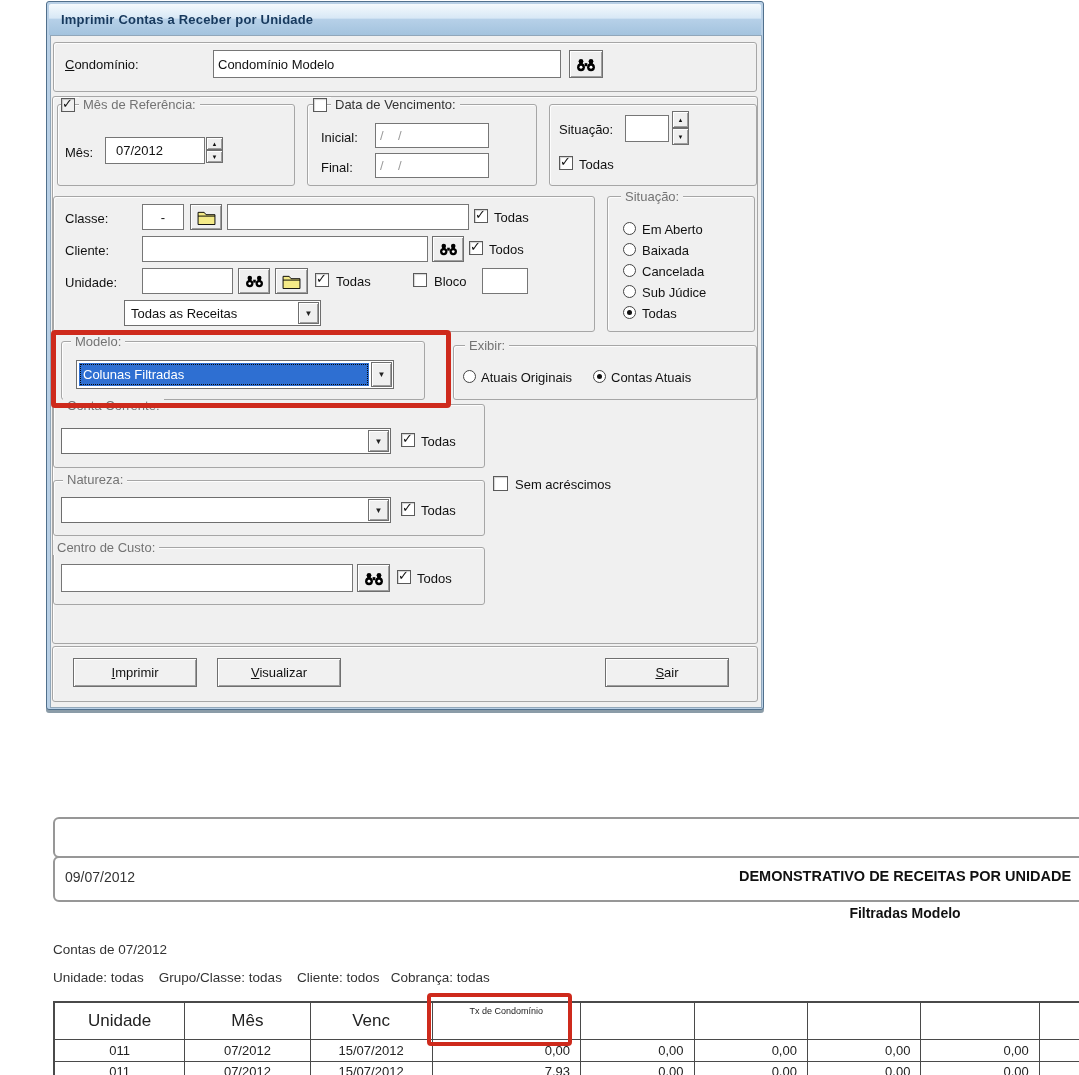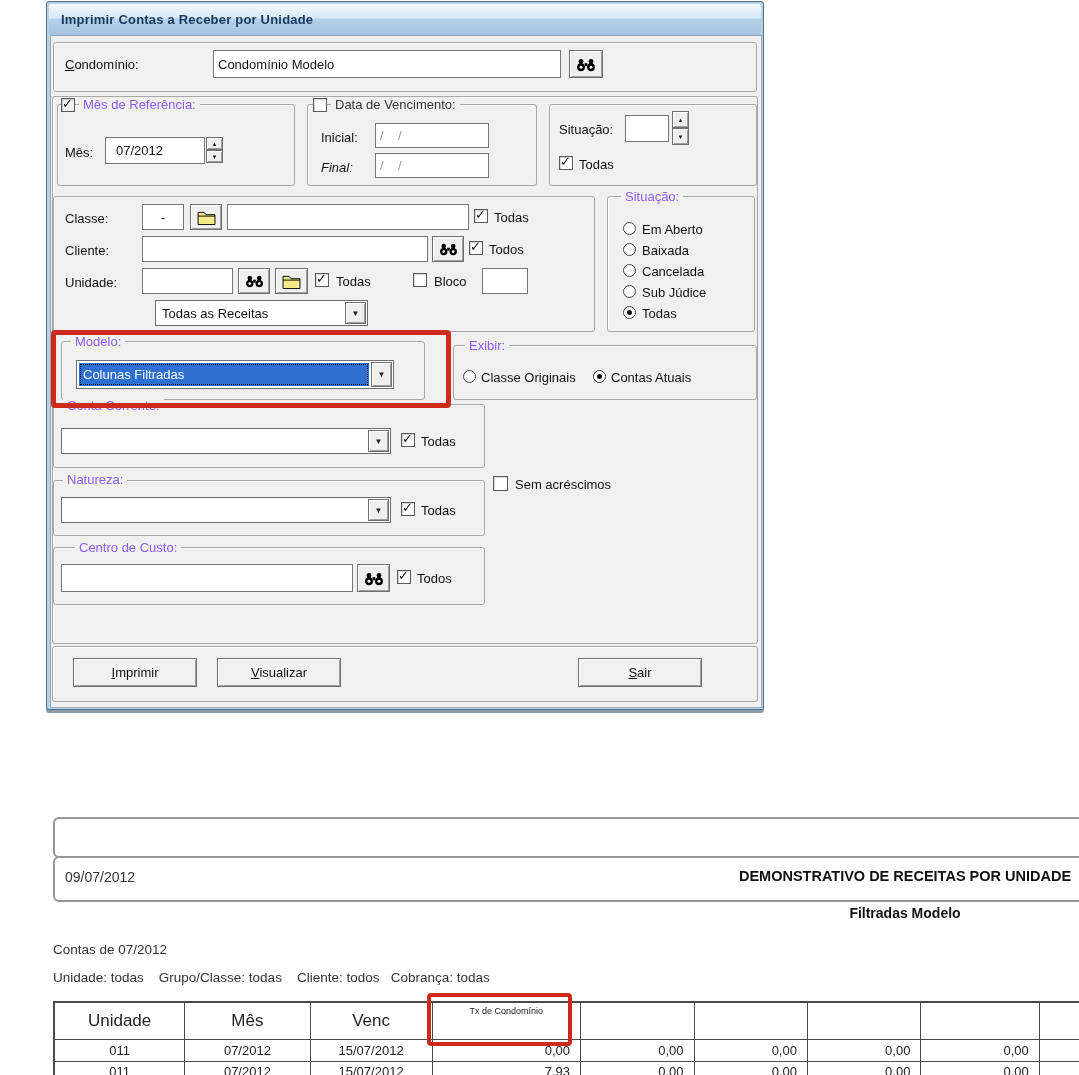--- a/index.html
+++ b/index.html
@@ -8,21 +8,21 @@
   .abs{position:absolute;}
   
   .window{left:1px;top:1px;width:716px;height:707px;background:#b9d0e6;border:1px solid #51708c;
           border-radius:3px;box-shadow:0 3px 0 rgba(44,74,96,.55);}
   .titlebar{left:2px;top:2px;width:712px;height:31px;border-radius:2px 2px 0 0;
             background:linear-gradient(#f5fafd,#d8e8f6 45%,#b6d0e8 50%,#a3c3de);}
   .title-text{left:12px;top:8px;font-weight:bold;color:#17395d;letter-spacing:.2px;}
   .client{left:3px;top:33px;width:710px;height:671px;background:#f0f0f0;border:1px solid #91a7ba;}
   
   .etched{border:1px solid #a6a6a6;border-radius:3px;box-shadow:inset 1px 1px 0 #fdfdfd;}
-  .legend{position:absolute;background:#f0f0f0;padding:0 4px;white-space:nowrap;color:#8b5cf6;}
+  .legend{position:absolute;background:#f0f0f0;padding:0 4px;white-space:nowrap;color:#737373;}
   .tfield{position:absolute;border:1px solid #767676;background:#fff;font:13px "Liberation Sans",sans-serif;
           padding:0 4px;box-sizing:border-box;color:#111;}
   .tfield:disabled,.gray{color:#9a9a9a;}
   .btn3d{position:absolute;background:#efefef;border:1px solid #6f6f6f;
          box-shadow:inset 1px 1px 0 #ffffff, inset -1px -1px 0 #9e9e9e;
          display:flex;align-items:center;justify-content:center;box-sizing:border-box;cursor:default;}
   .pushbtn{font:13px "Liberation Sans",sans-serif;background:#f1f1f1;}
   .cb{position:absolute;width:14px;height:14px;background:#fff;border:1px solid #5a5a5a;
       box-shadow:inset 1px 1px 1px rgba(0,0,0,.18);box-sizing:border-box;}
   .cb .tick{position:absolute;left:0px;top:-3px;font-size:13px;font-weight:bold;color:#111;}
@@ -92,21 +92,21 @@
   <div class="spin" style="left:161px;top:137px;">
     <div class="btn3d">▲</div>
     <div class="btn3d">▼</div>
   </div>
 
   <div class="abs etched" style="left:262px;top:104px;width:228px;height:80px;"></div>
   <span class="cb" style="left:268px;top:98px;background:#fff;"></span>
   <div class="legend" style="left:286px;top:97px;color:#333;">Data de Vencimento:</div>
   <div class="lbl gray" style="left:276px;top:130px;text-align:right;">Inicial:</div>
   <input class="tfield gray" style="left: 330px; top: 123px; width: 114px; height: 25px;" disabled="" value="/    /">
-  <div class="lbl gray" style="left:276px;top:160px;font-style:italic;">Final:</div>
+  <div class="lbl gray" style="left:276px;top:160px;">Final:</div>
   <input class="tfield gray" style="left: 330px; top: 153px; width: 114px; height: 25px;" disabled="" value="/    /">
 
   <div class="abs etched" style="left:504px;top:104px;width:206px;height:80px;"></div>
   <div class="lbl" style="left:514px;top:122px;">Situação:</div>
   <input class="tfield" style="left: 580px; top: 115px; width: 44px; height: 27px;" value="">
   <div class="spin" style="left:627px;top:111px;">
     <div class="btn3d" style="height:17px;">▲</div>
     <div class="btn3d" style="height:17px;">▼</div>
   </div>
   <span class="cb" style="left:514px;top:156px;">
@@ -175,21 +175,21 @@
       </svg>
   </div>
   <span class="cb" style="left:270px;top:273px;">
       <span class="tick">✓</span>
     </span>
   <div class="lbl" style="left:291px;top:274px;">Todas</div>
   <span class="cb" style="left:368px;top:273px;"></span>
   <div class="lbl" style="left:389px;top:274px;">Bloco</div>
   <input class="tfield" style="left: 437px; top: 268px; width: 46px; height: 26px;">
 
-  <div class="combo" style="left:110px;top:300px;width:213px;height:26px;text-align:center;">
+  <div class="combo" style="left:79px;top:300px;width:197px;height:26px;text-align:center;">
     <div class="val">Todas as Receitas</div>
     <div class="btn3d arrow">▼</div>
   </div>
 
   <div class="abs etched" style="left:562px;top:196px;width:146px;height:134px;"></div>
   <div class="legend" style="left:576px;top:189px;">Situação:</div>
   <span class="radio" style="left:578px;top:222px;"></span>
   <div class="lbl" style="left:597px;top:222px;">Em Aberto</div>
   <span class="radio" style="left:578px;top:243px;"></span>
   <div class="lbl" style="left:597px;top:243px;">Baixada</div>
@@ -206,21 +206,21 @@
   <div class="legend" style="left:26px;top:334px;">Modelo:</div>
   <div class="combo" style="left:31px;top:360px;width:318px;height:29px;">
     <div class="val sel-blue">Colunas Filtradas</div>
     <div class="btn3d arrow">▼</div>
   </div>
   <div class="red-annot" style="left:6px;top:330px;width:390px;height:68px;"></div>
 
   <div class="abs etched" style="left:408px;top:345px;width:302px;height:53px;"></div>
   <div class="legend" style="left:420px;top:338px;">Exibir:</div>
   <span class="radio" style="left:418px;top:370px;"></span>
-  <div class="lbl" style="left:436px;top:370px;">Classe Originais</div>
+  <div class="lbl" style="left:436px;top:370px;">Atuais Originais</div>
   <span class="radio" style="left:548px;top:370px;">
       <span class="dot"></span>
     </span>
   <div class="lbl" style="left:566px;top:370px;">Contas Atuais</div>
 
   <div class="abs etched" style="left:8px;top:404px;width:430px;height:62px;"></div>
   <div class="legend" style="left:18px;top:398px;">Conta Corrente:</div>
   <div class="combo" style="left:16px;top:428px;width:330px;height:26px;">
     <div class="val"></div>
     <div class="btn3d arrow">▼</div>
@@ -238,21 +238,21 @@
   </div>
   <span class="cb" style="left:356px;top:502px;">
       <span class="tick">✓</span>
     </span>
   <div class="lbl" style="left:376px;top:503px;">Todas</div>
 
   <span class="cb" style="left:448px;top:476px;width:15px;height:15px;"></span>
   <div class="lbl" style="left:470px;top:477px;">Sem acréscimos</div>
 
   <div class="abs etched" style="left:8px;top:547px;width:430px;height:56px;"></div>
-  <div class="legend" style="left:30px;top:540px;">Centro de Custo:</div>
+  <div class="legend" style="left:8px;top:540px;">Centro de Custo:</div>
   <input class="tfield" style="left: 16px; top: 564px; width: 292px; height: 28px;">
   <div class="btn3d" style="left:312px;top:564px;width:33px;height:28px;">
     <svg class="icon-svg" width="20" height="15" viewBox="0 0 22 16">
         <g fill="#000">
           <circle cx="5.5" cy="4.5" r="2.6"></circle>
           <circle cx="16.5" cy="4.5" r="2.6"></circle>
           <rect x="3.6" y="4" width="3.8" height="7"></rect>
           <rect x="14.6" y="4" width="3.8" height="7"></rect>
           <rect x="9.5" y="6.5" width="3" height="3.4"></rect>
           <circle cx="5.5" cy="11" r="4.3"></circle>
@@ -267,21 +267,21 @@
     </span>
   <div class="lbl" style="left:372px;top:571px;">Todos</div>
 
   <div class="abs etched" style="left:7px;top:646px;width:704px;height:54px;"></div>
   <div class="btn3d pushbtn" style="left:28px;top:658px;width:124px;height:29px;">
     <span><u>I</u><span>mprimir</span></span>
   </div>
   <div class="btn3d pushbtn" style="left:172px;top:658px;width:124px;height:29px;">
     <span><u>V</u><span>isualizar</span></span>
   </div>
-  <div class="btn3d pushbtn" style="left:533px;top:658px;width:124px;height:29px;">
+  <div class="btn3d pushbtn" style="left:560px;top:658px;width:124px;height:29px;">
     <span><u>S</u><span>air</span></span>
   </div>
 
   <div class="rbox" style="left:8px;top:817px;width:1085px;height:37px;"></div>
 
   <div class="rbox" style="left:8px;top:856px;width:1085px;height:42px;"></div>
   <div class="lbl" style="left:20px;top:869px;font-size:14px;color:#333;">09/07/2012</div>
   <div class="rcenter" style="left:620px;top:868px;width:480px;font-weight:bold;font-size:14.5px;">DEMONSTRATIVO DE RECEITAS POR UNIDADE</div>
 
   <div class="rcenter" style="left:660px;top:905px;width:400px;font-weight:bold;font-size:14px;">Filtradas Modelo</div>

